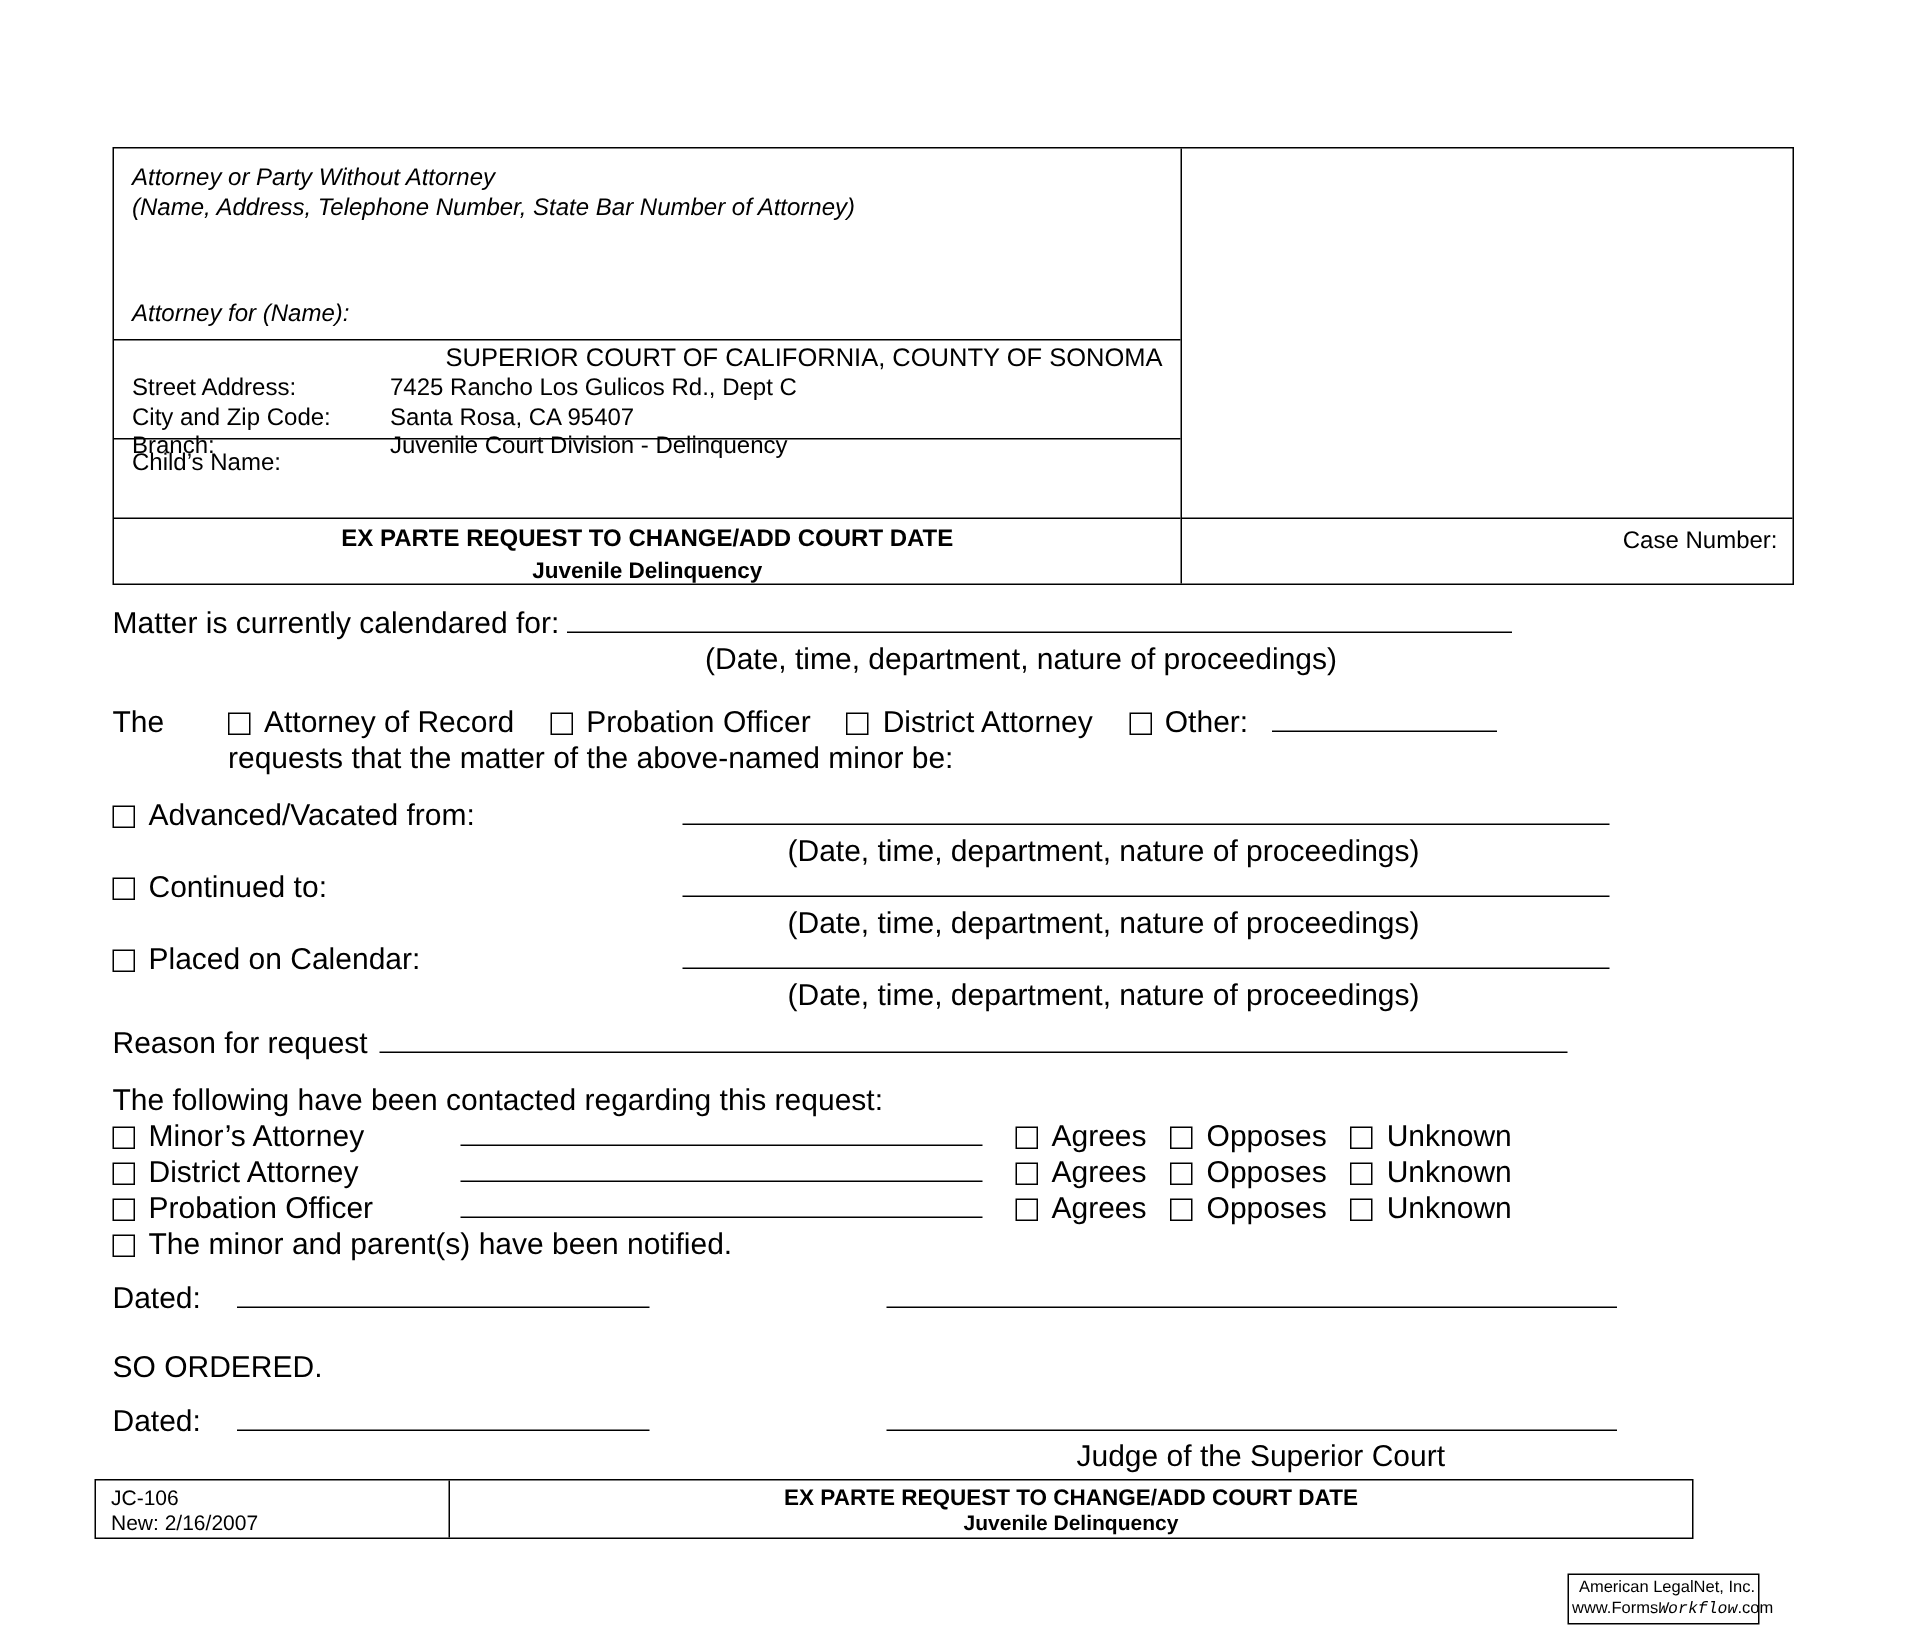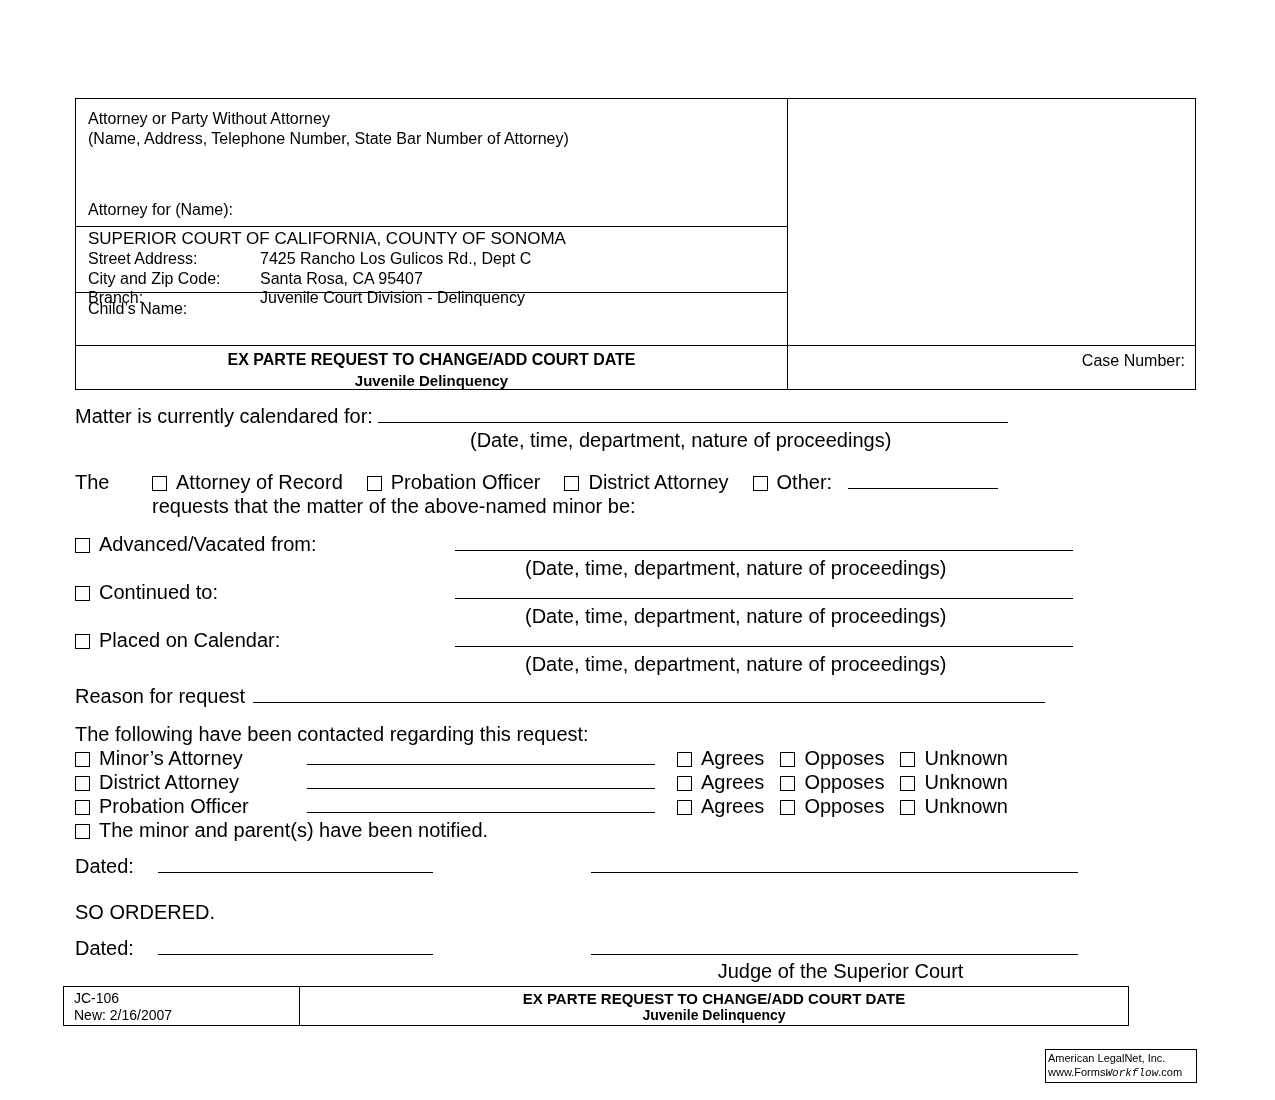--- a/index.html
+++ b/index.html
@@ -12,24 +12,24 @@
   * { box-sizing: border-box; }
 
   
   .form-box {
     position: absolute; left: 75px; top: 98px;
     width: 1121px; height: 292px;
     border: 1px solid #000; display: flex;
   }
   .col-left { width: 712px; border-right: 1px solid #000; display: flex; flex-direction: column; }
   .col-right { flex: 1; display: flex; flex-direction: column; }
-  .cell-attorney { height: 127px; padding: 10px 12px 6px; display: flex; flex-direction: column; font-size: 16px; line-height: 1.25; }
+  .cell-attorney { height: 127px; padding: 10px 12px 6px; display: flex; flex-direction: column; font-size: 16px; line-height: 1.25; font-style: italic; }
   .cell-attorney .spacer { flex: 1; }
   .cell-court { height: 66px; border-top: 1px solid #000; padding: 2px 12px 0; font-size: 16px; line-height: 1.2; }
-  .court-name { font-size: 17px; }
+  .court-name { font-size: 17px; text-align: right; }
   .clabel { display: inline-block; width: 172px; }
   .cell-child { flex: 1; border-top: 1px solid #000; padding: 7px 12px; font-size: 16px; }
   .cell-title { height: 44px; border-top: 1px solid #000; text-align: center; font-weight: bold; padding-top: 5px; }
   .title-line1 { font-size: 16px; }
   .title-line2 { font-size: 15px; margin-top: 3px; }
   .cell-stamp { flex: 1; }
   .cell-case { height: 44px; border-top: 1px solid #000; padding: 6px 10px; font-size: 16px; text-align: right; }
 
   
   .body-area { position: absolute; left: 75px; top: 404px; width: 1012px; font-size: 20px; line-height: 1.2; }
@@ -57,22 +57,22 @@
     width: 1066px; height: 40px;
     border: 1px solid #000; display: flex;
   }
   .footer-left { width: 236px; border-right: 1px solid #000; padding: 3px 10px; font-size: 14px; line-height: 1.2; }
   .footer-right { flex: 1; text-align: center; font-weight: bold; padding-top: 3px; }
   .footer-title { font-size: 15px; }
   .footer-subtitle { font-size: 14px; }
 
   .legalnet-box {
     position: absolute; left: 1045px; top: 1049px;
-    width: 152px; border: 1px solid #000;
-    font-size: 11px; line-height: 1.3; text-align: left; padding: 1px 2px;
+    width: 128px; border: 1px solid #000;
+    font-size: 11px; line-height: 1.3; text-align: right; padding: 1px 2px;
   }
   .legalnet-box .it { font-style: italic; font-family: Liberation Mono, monospace; }
 </style>
 </head>
 <body>
 
 <div>
 
   <div class="form-box">
     <div class="col-left">

